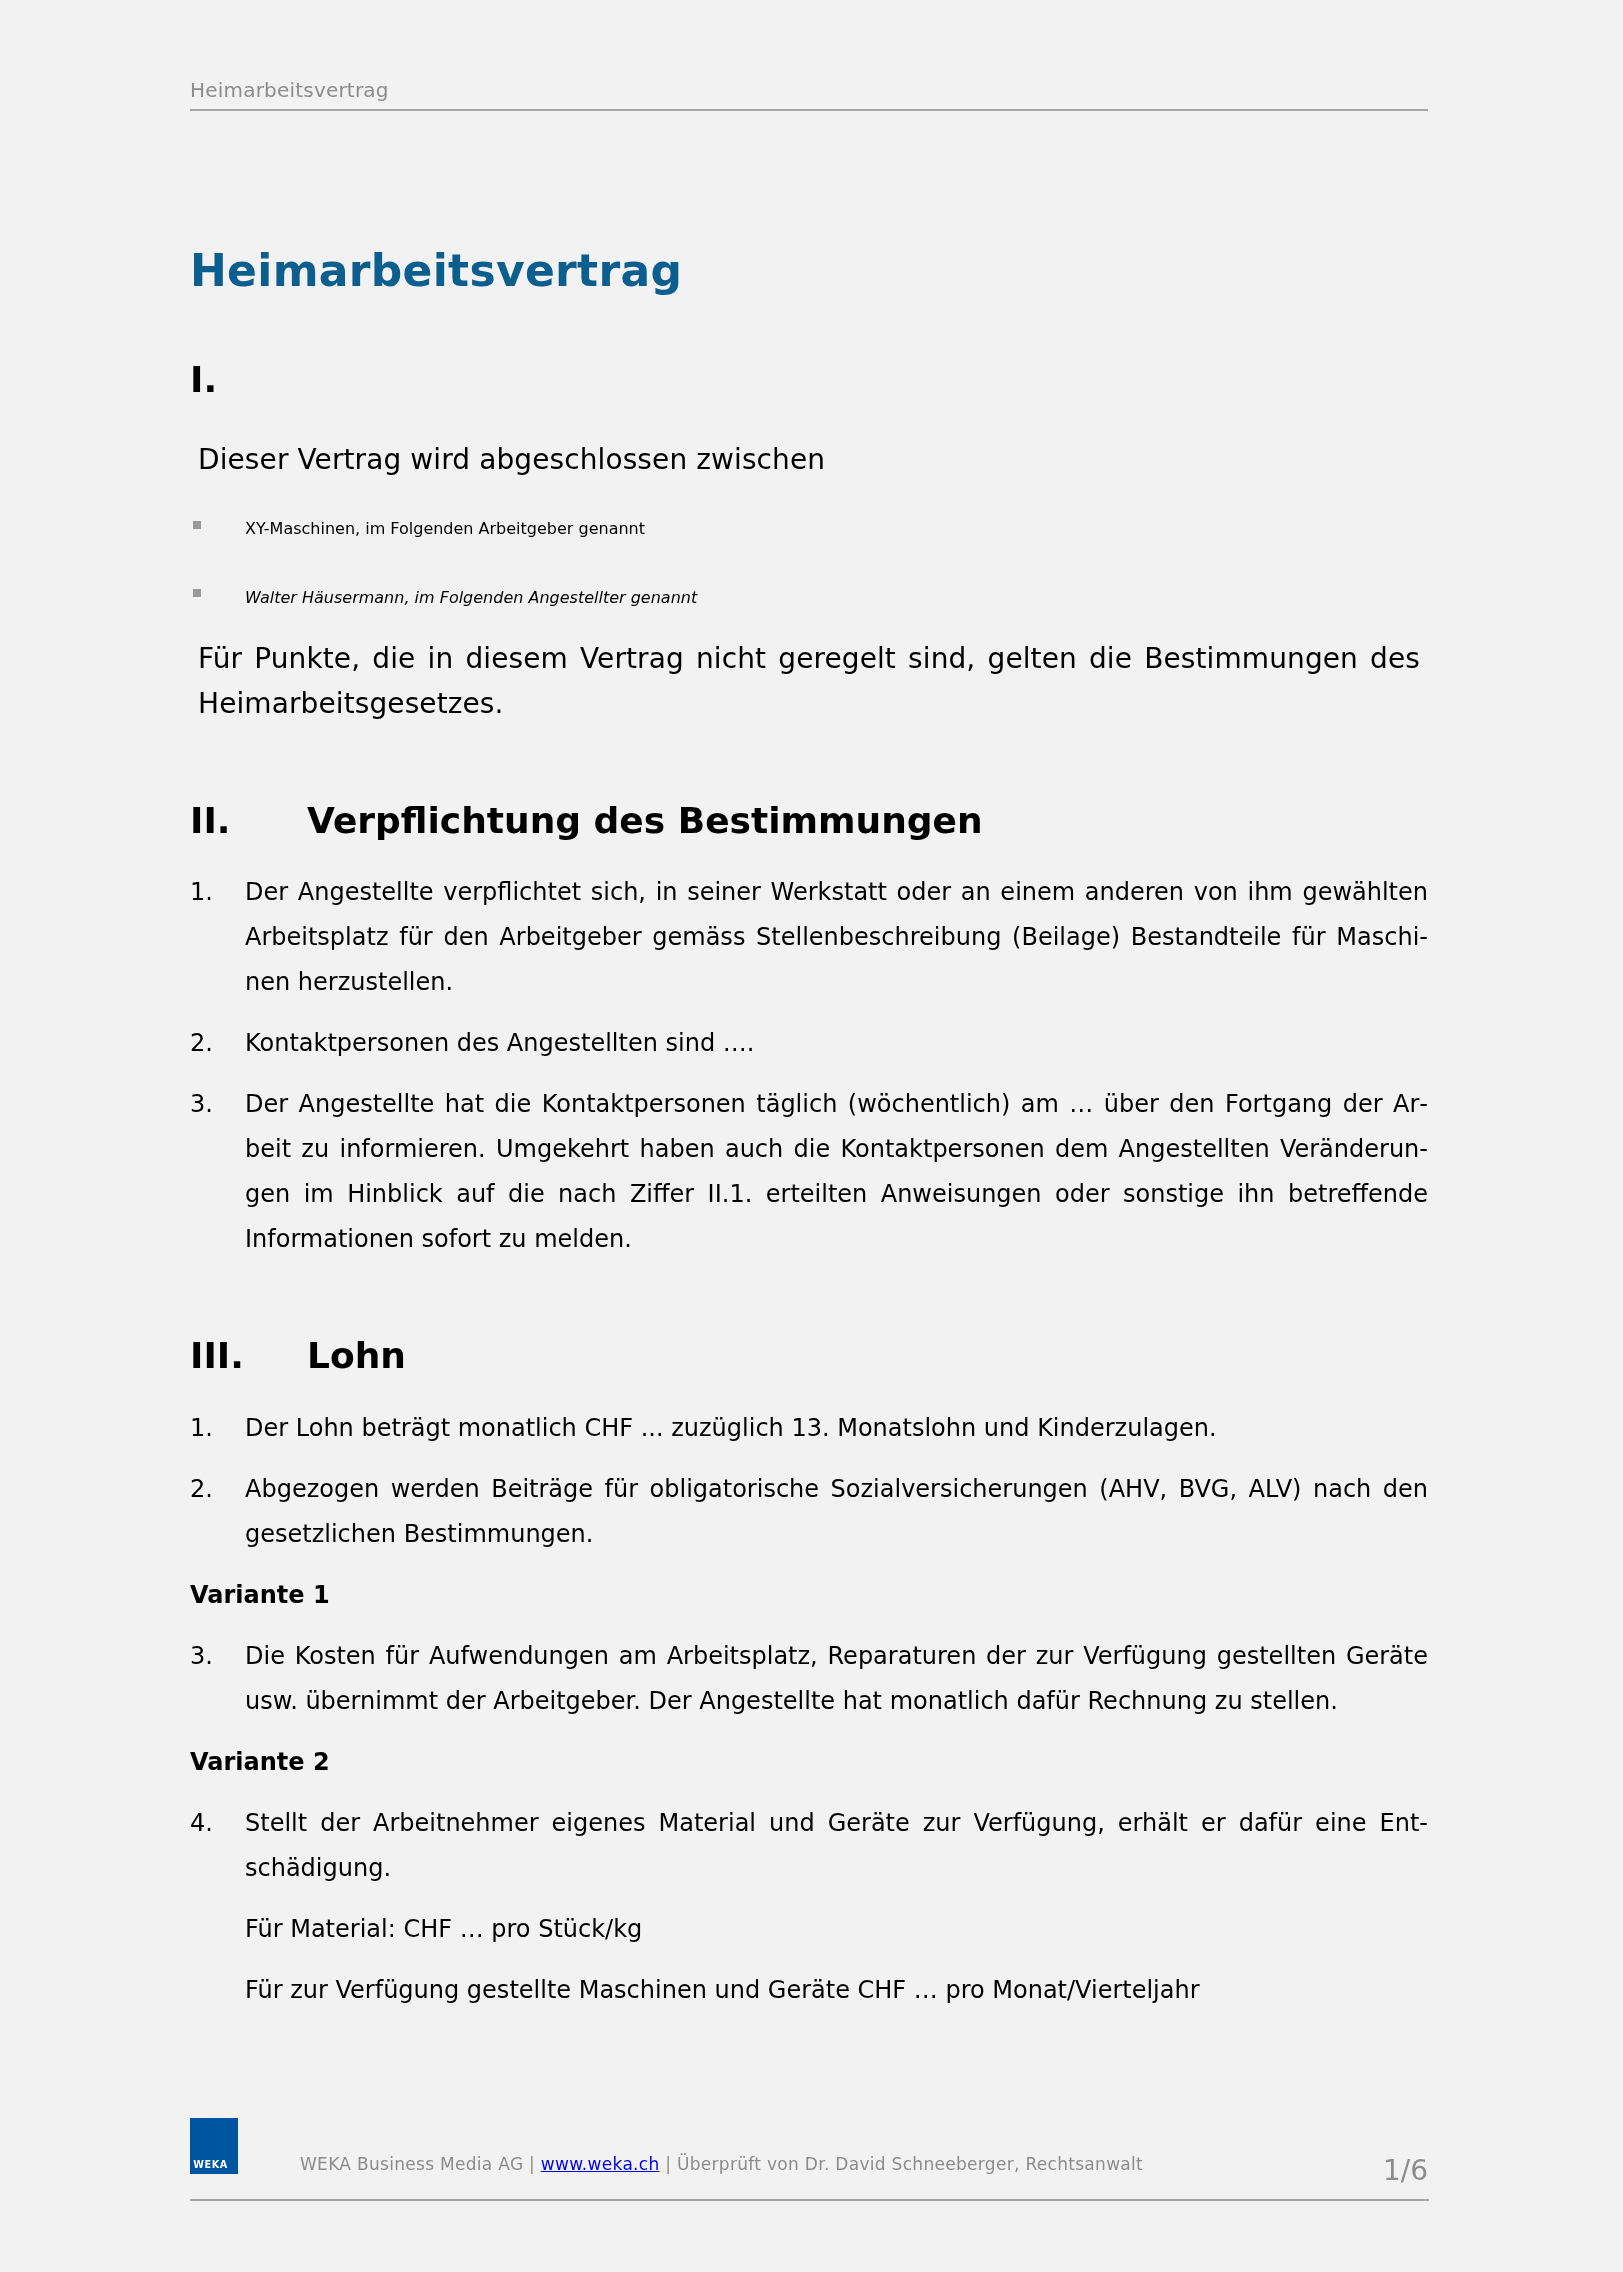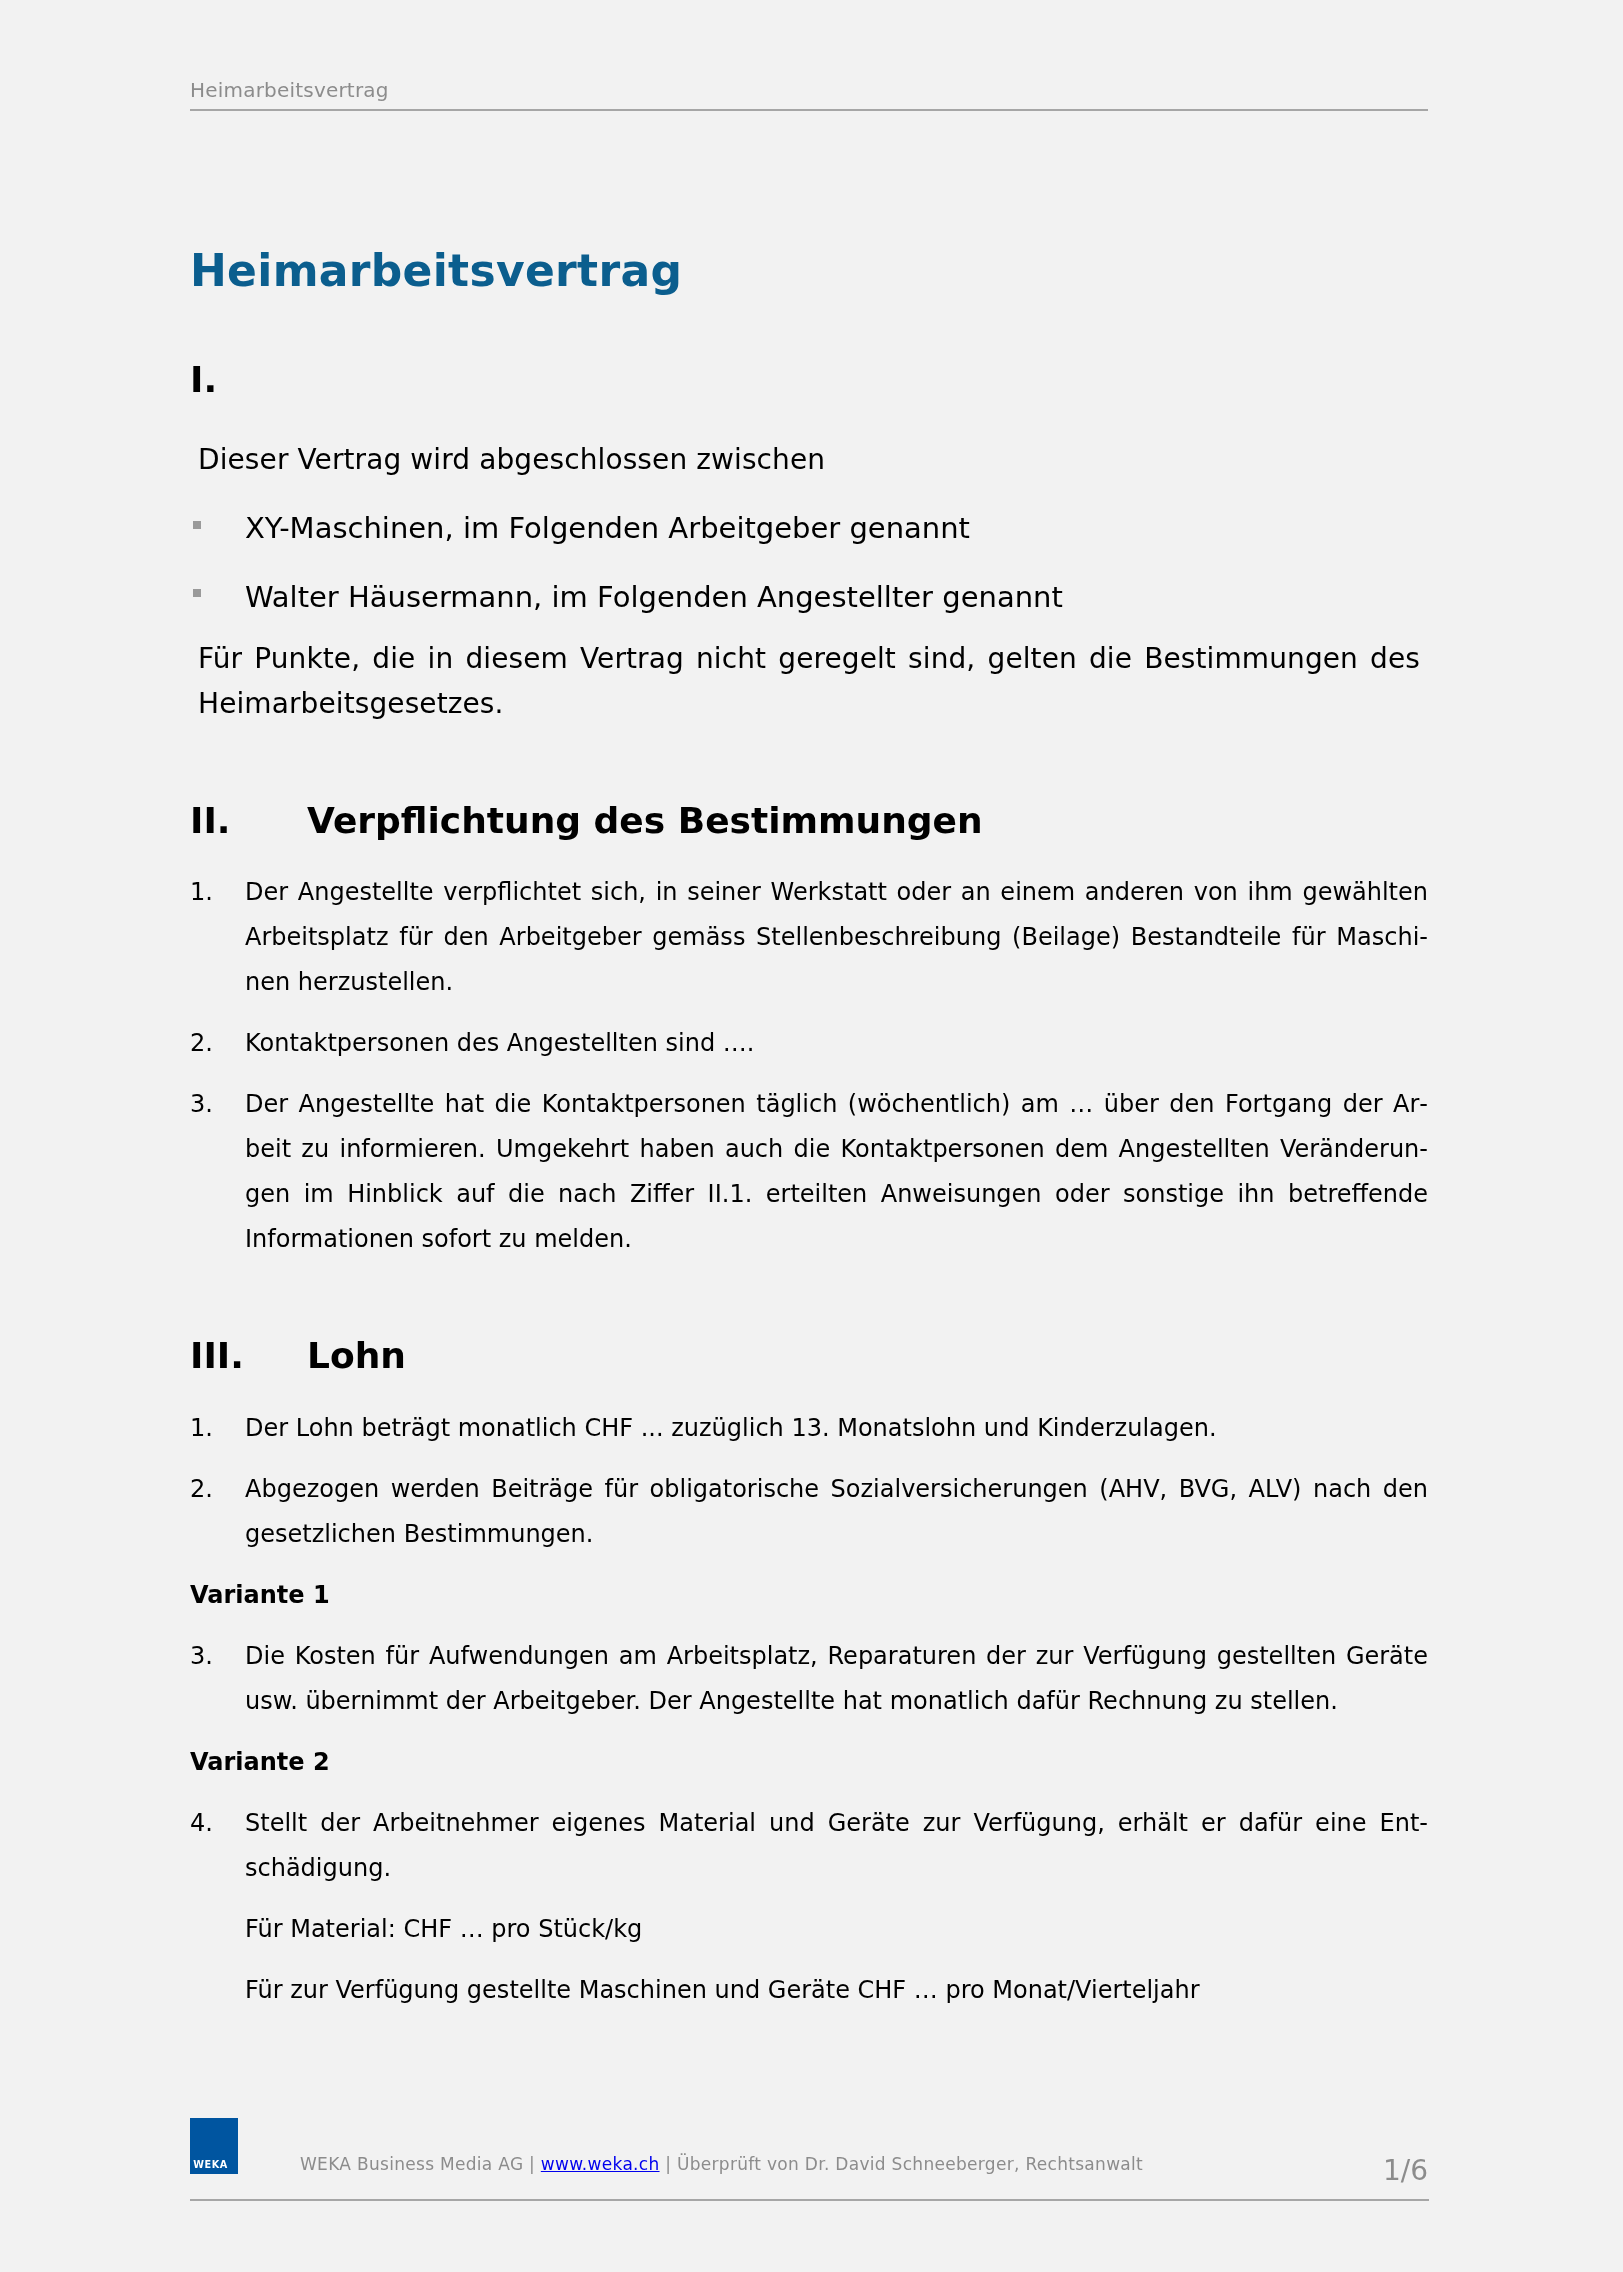--- a/index.html
+++ b/index.html
@@ -24,21 +24,21 @@
   .section-heading {
     font-size: 36px; font-weight: bold; display: flex; margin: 0; height: 52px; line-height: 52px;
   }
   .section-heading .num { width: 117px; }
   .para {
     font-size: 28px; line-height: 45px; margin: 8px; text-align: justify; letter-spacing: 0.1px;
   }
   .gap-s { height: 16px; }
   .gap-m { height: 23.4px; }
   .bullets { margin: 0; padding: 0; list-style: none; }
-  .bullet { display: flex; font-size: 29px; line-height: 45px; margin-bottom: 23.4px; }
+  .bullet { display: flex; font-size: 16px; line-height: 45px; margin-bottom: 23.4px; }
   .bullet .marker { width: 55px; position: relative; }
   .bullet .marker::before {
     content: ""; position: absolute; left: 2.6px; top: 14.3px; width: 8.4px; height: 8.4px; background: #9a9a9a;
   }
   .num-list { margin: 0; padding: 0; list-style: none; }
   .num-item { display: flex; font-size: 24px; line-height: 45px; margin-bottom: 16px; }
   .num-item .n { width: 55px; flex: none; }
   .num-item .t { flex: 1; text-align: justify; }
   .indent-para { margin-left: 55px; font-size: 24px; line-height: 45px; margin-bottom: 16px; }
   .variant { font-size: 24px; font-weight: bold; line-height: 45px; margin-bottom: 16px; }
@@ -75,21 +75,21 @@
         <span class="num">I.</span>
       </h2>
       <div class="gap-m"></div>
       <p class="para">Dieser Vertrag wird abgeschlossen zwischen</p>
       <div class="gap-s"></div>
       <ul class="bullets">
         <li class="bullet">
           <span class="marker"></span>
           <span>XY-Maschinen, im Folgenden Arbeitgeber genannt</span>
         </li>
-        <li class="bullet" style="margin-bottom:16px;">
+        <li class="bullet" style="margin-bottom:16px;font-style:italic;">
           <span class="marker"></span>
           <span>Walter Häusermann, im Folgenden Angestellter genannt</span>
         </li>
       </ul>
       <p class="para">Für Punkte, die in diesem Vertrag nicht geregelt sind, gelten die Bestimmungen des Heimarbeitsge­setzes.</p>
     </div>
 
     <div style="height:61px;"></div>
 
     <div>

